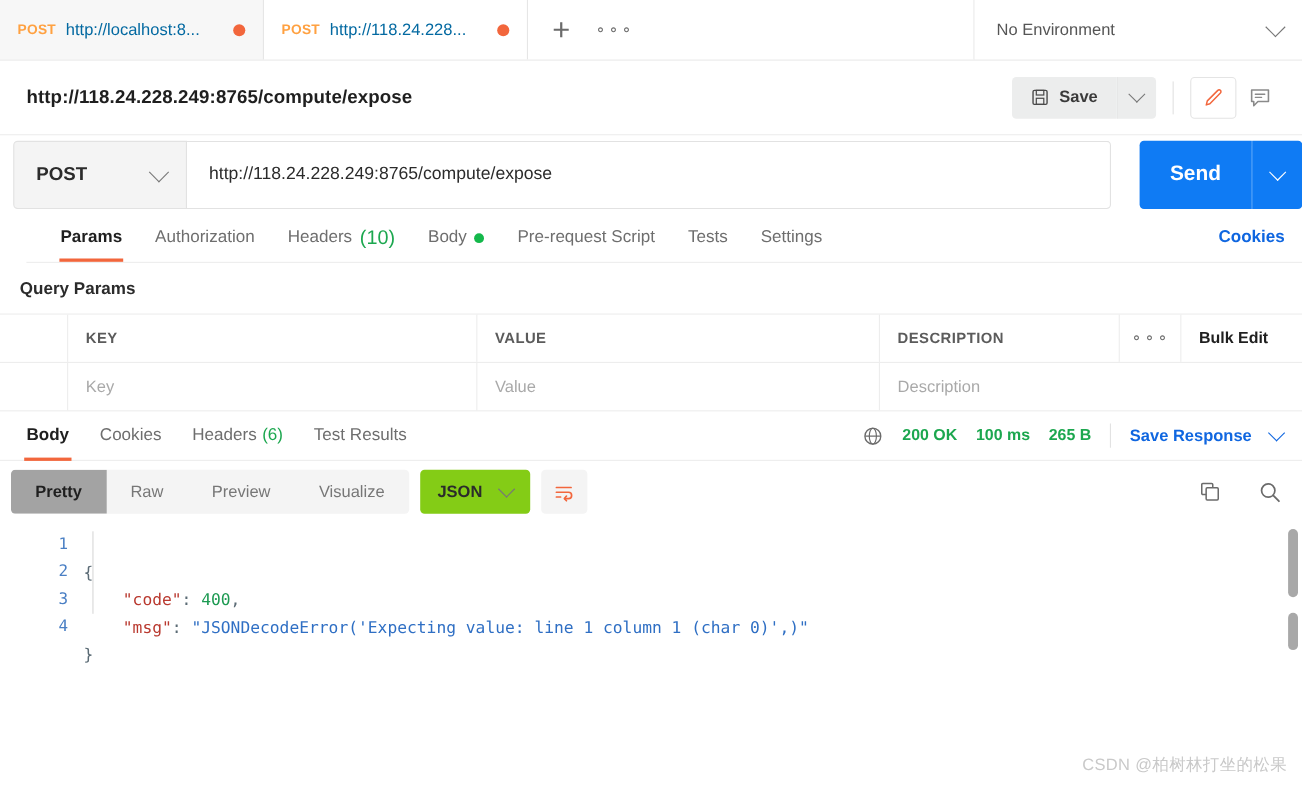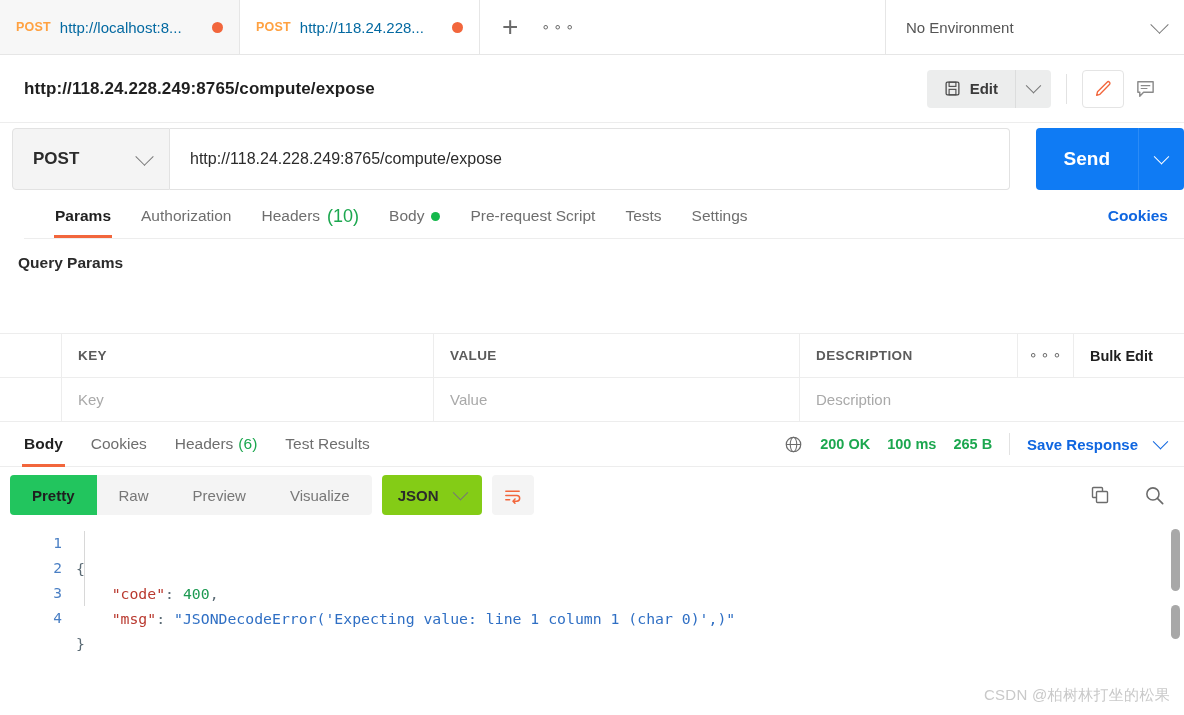--- a/index.html
+++ b/index.html
@@ -113,21 +113,21 @@
   .rt.active::after {
     content: ""; position: absolute; left: 14px; right: 14px; bottom: 0;
     height: 3px; background: #f2663c;
   }
   .rt-count { color: #1ca74f; font-size: 18px; }
   .rt-dot { width: 9px; height: 9px; border-radius: 50%; background: #14b84b; }
   .cookies-link { font-size: 15.5px; font-weight: bold; color: #0f66e0; cursor: pointer; padding-bottom: 13px; }
 
   
   .params-title { padding: 15px 0 13px 18px; font-size: 15.5px; font-weight: bold; color: #2b2b2b; flex:none; }
-  .ptable { border-top: 1px solid #ededed; flex: none; margin-top: 48px; }
+  .ptable { border-top: 1px solid #ededed; flex: none; }
   .prow { display: flex; height: 44px; border-bottom: 1px solid #ededed; }
   .pcell { display: flex; align-items: center; padding: 0 16px; border-right: 1px solid #ededed; }
   .pcell.check { width: 62px; padding: 0; }
   .pcell.key { width: 372px; }
   .pcell.value { width: 366px; }
   .pcell.desc { flex: 1; }
   .pcell.dots { width: 56px; justify-content: center; border-right: 1px solid #ededed; }
   .pcell.bulk { width: 110px; border-right: none; }
   .phead { font-size: 13.5px; font-weight: bold; color: #5b5b5b; letter-spacing: .4px; }
   .pinput { font-size: 15px; color: #a9a9a9; }
@@ -149,21 +149,21 @@
   .meta-div { width: 1px; height: 22px; background: #e2e2e2; }
   .save-resp { font-size: 15px; font-weight: bold; color: #0f66e0; cursor: pointer; }
 
   
   .body-toolbar { height: 56px; display: flex; align-items: center; justify-content: space-between;
     padding: 0 18px 0 10px; flex: none; }
   .seg-left { display: flex; align-items: center; gap: 10px; }
   .segs { display: flex; background: #f4f4f4; border-radius: 4px; overflow: hidden; height: 40px; }
   .seg { padding: 0 22px; height: 40px; display: flex; align-items: center;
     font-size: 15px; color: #777; cursor: pointer; }
-  .seg.active { background: #22c55e; color: #1f1f1f; font-weight: bold; }
+  .seg.active { background: #a3a3a3; color: #1f1f1f; font-weight: bold; }
   .fmt-box { display:flex; align-items:center; gap: 16px; height: 40px; padding: 0 16px;
     background:#84cc16; border-radius: 4px; cursor: pointer; }
   .fmt-text { font-size: 15px; color: #2b2b2b; font-weight: bold; }
   .wrap-btn { width: 42px; height: 40px; background: #f4f4f4; border-radius: 4px;
     display:flex; align-items:center; justify-content:center; cursor: pointer; }
   .tool-icons { display: flex; align-items: center; gap: 32px; }
 
   
   .code-area { flex: 1; position: relative; overflow: hidden; display: flex; padding-top: 8px; }
   .gutter { width: 76px; text-align: right; padding-right: 14px; flex: none;
@@ -209,21 +209,21 @@
 
   <div class="req-header">
     <div class="req-title">http://118.24.228.249:8765/compute/expose</div>
     <div class="header-right">
       <div class="save-btn">
         <svg width="17" height="17" viewBox="0 0 20 20">
           <rect x="2.5" y="2.5" width="15" height="15" rx="1.5" fill="none" stroke="#4a4a4a" stroke-width="1.5"></rect>
           <rect x="6" y="2.5" width="8" height="5" fill="none" stroke="#4a4a4a" stroke-width="1.3"></rect>
           <rect x="6" y="11" width="8" height="6.5" fill="none" stroke="#4a4a4a" stroke-width="1.3"></rect>
         </svg>
-        <span class="save-label">Edit</span>
+        <span class="save-label">Save</span>
       </div>
       <div class="save-caret">
         <span class="chev"></span>
       </div>
       <div class="vdiv"></div>
       <div class="icon-btn boxed">
         <svg width="20" height="20" viewBox="0 0 22 22">
           <path d="M4 18l1-4L15.5 3.5a1.8 1.8 0 012.6 2.6L7.6 16.8 4 18z" fill="none" stroke="#f2663c" stroke-width="1.5" stroke-linejoin="round"></path>
         </svg>
       </div>

